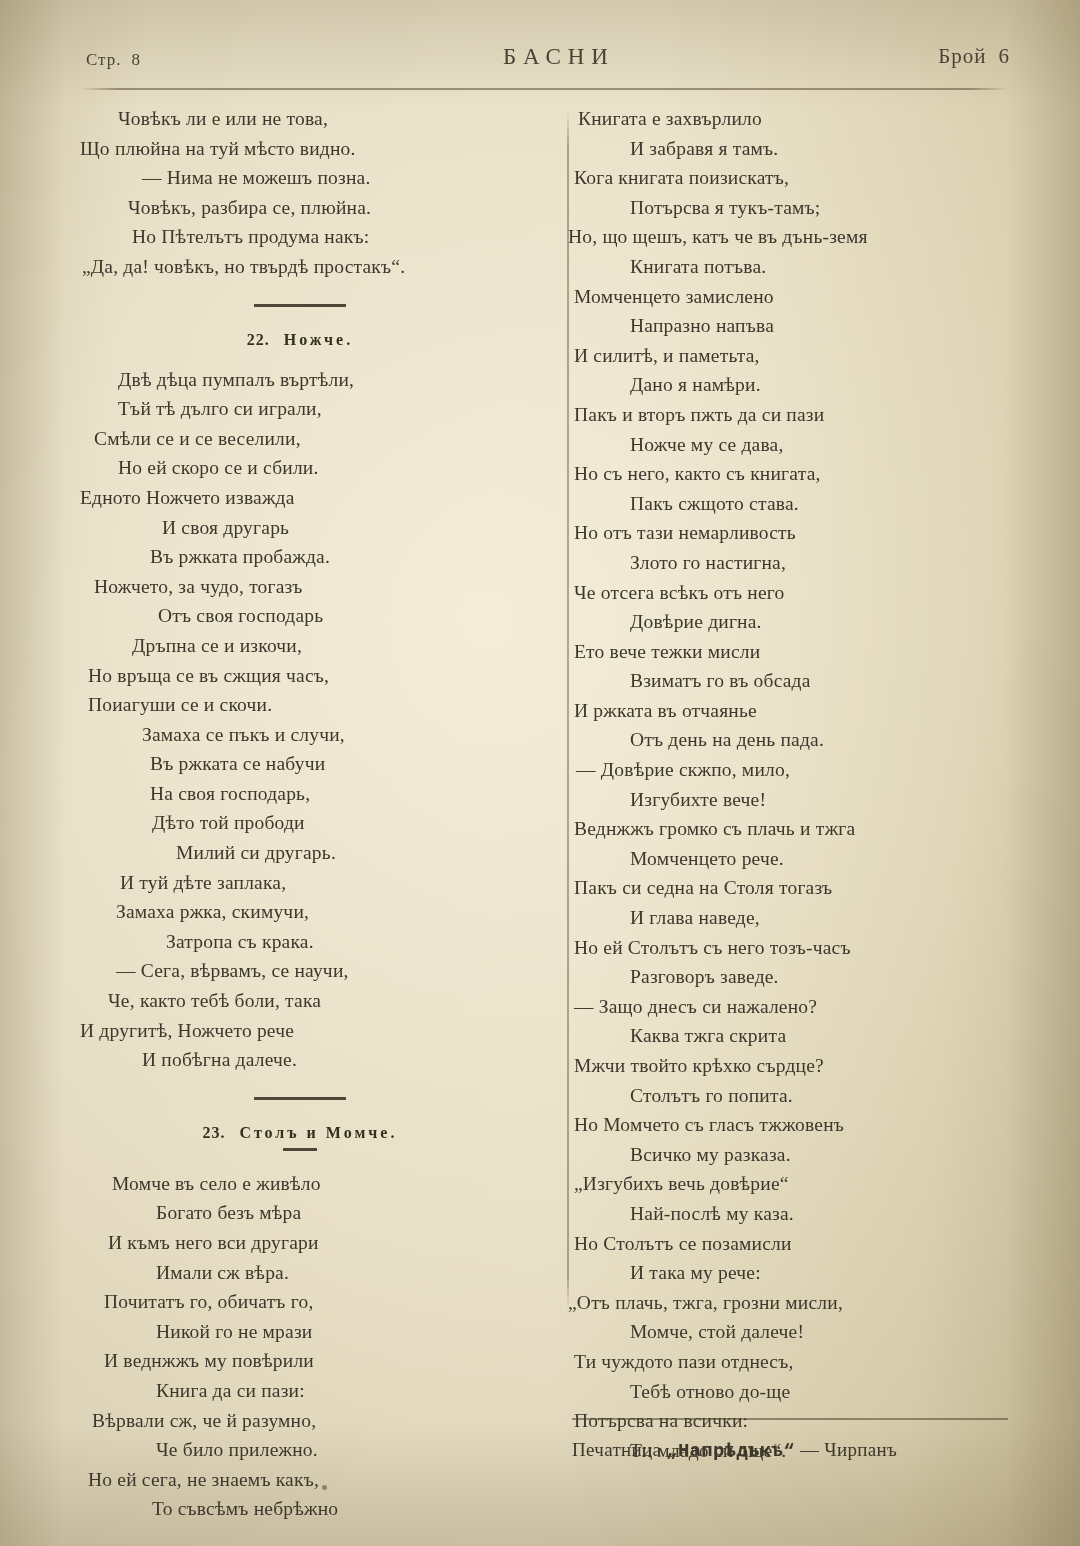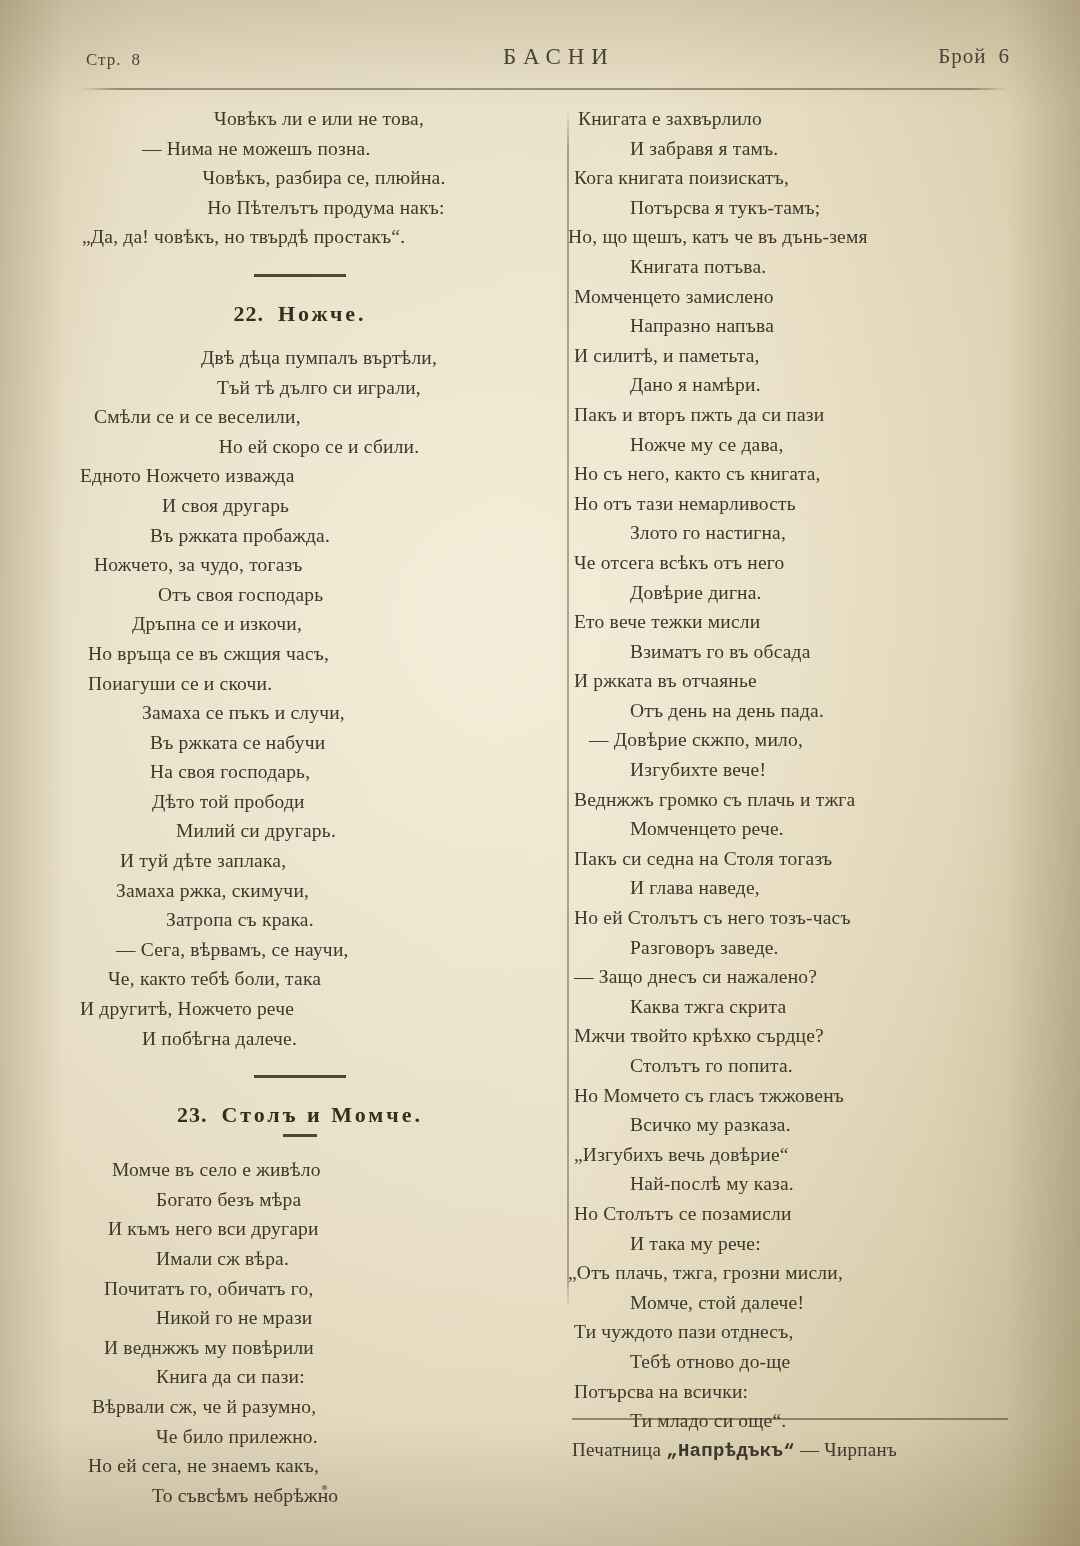--- a/index.html
+++ b/index.html
@@ -103,31 +103,31 @@
     height: 1200px;
     background: linear-gradient(180deg, rgba(90,80,55,0.0), rgba(90,80,55,0.45) 3%, rgba(90,80,55,0.45) 97%, rgba(90,80,55,0.0));
   }
   .verse {
     font-size: 19.5px;
     line-height: 29.6px;
     color: #3d372c;
     letter-spacing: 0.2px;
   }
   .verse div { white-space: pre; }
-  .verse .i1 { padding-left: 38px; text-align: center; }
+  .verse .i1 { padding-left: 38px; }
   .verse .i2 { padding-left: 20px; }
   .sep {
     width: 92px;
     height: 3px;
     background: #4f4838;
     margin: 22px auto 24px auto;
   }
   .poem-title {
     text-align: center;
-    font-size: 22px;
+    font-size: 16px;
     font-weight: bold;
     letter-spacing: 1px;
     color: #33301f;
     margin: 10px 0 6px 0;
   }
   .poem-title .idx { margin-right: 14px; }
   .poem-title .name { letter-spacing: 3px; }
   .title-dash {
     width: 34px;
     height: 3px;
@@ -180,20 +180,21 @@
   </div>
   <div class="rule-top"></div>
 
   <div class="cols">
     <div class="col-divider"></div>
 
     <div class="col col-left">
 
       <div class="verse">
         <div class="i1">Човѣкъ ли е или не това,</div>
+        <div>Що плюйна на туй мѣсто видно.</div>
         <div class="i2" style="padding-left:62px">— Нима не можешъ позна.</div>
         <div class="i1" style="padding-left:48px">Човѣкъ, разбира се, плюйна.</div>
         <div class="i1" style="padding-left:52px">Но Пѣтелътъ продума накъ:</div>
         <div style="padding-left:2px">„Да, да! човѣкъ, но твърдѣ простакъ“.</div>
       </div>
 
       <div class="sep"></div>
 
       <div class="poem-title">
         <span class="idx">22.</span><span class="name">Ножче.</span>
@@ -258,29 +259,30 @@
         <div style="padding-left:62px">Потърсва я тукъ-тамъ;</div>
         <div style="padding-left:0px">Но, що щешъ, катъ че въ дънь-земя</div>
         <div style="padding-left:62px">Книгата потъва.</div>
         <div style="padding-left:6px">Момченцето замислено</div>
         <div style="padding-left:62px">Напразно напъва</div>
         <div style="padding-left:6px">И силитѣ, и паметьта,</div>
         <div style="padding-left:62px">Дано я намѣри.</div>
         <div style="padding-left:6px">Пакъ и вторъ пжть да си пази</div>
         <div style="padding-left:62px">Ножче му се дава,</div>
         <div style="padding-left:6px">Но съ него, както съ книгата,</div>
+        <div style="padding-left:62px">Пакъ сжщото става.</div>
         <div style="padding-left:6px">Но отъ тази немарливость</div>
         <div style="padding-left:62px">Злото го настигна,</div>
         <div style="padding-left:6px">Че отсега всѣкъ отъ него</div>
         <div style="padding-left:62px">Довѣрие дигна.</div>
         <div style="padding-left:6px">Ето вече тежки мисли</div>
         <div style="padding-left:62px">Взиматъ го въ обсада</div>
         <div style="padding-left:6px">И ржката въ отчаянье</div>
         <div style="padding-left:62px">Отъ день на день пада.</div>
-        <div style="padding-left:21px">— Довѣрие скжпо, мило,</div>
+        <div style="padding-left:8px">— Довѣрие скжпо, мило,</div>
         <div style="padding-left:62px">Изгубихте вече!</div>
         <div style="padding-left:6px">Веднжжъ громко съ плачь и тжга</div>
         <div style="padding-left:62px">Момченцето рече.</div>
         <div style="padding-left:6px">Пакъ си седна на Столя тогазъ</div>
         <div style="padding-left:62px">И глава наведе,</div>
         <div style="padding-left:6px">Но ей Столътъ съ него тозъ-часъ</div>
         <div style="padding-left:62px">Разговоръ заведе.</div>
         <div style="padding-left:6px">— Защо днесъ си нажалено?</div>
         <div style="padding-left:62px">Каква тжга скрита</div>
         <div style="padding-left:6px">Мжчи твойто крѣхко сърдце?</div>

